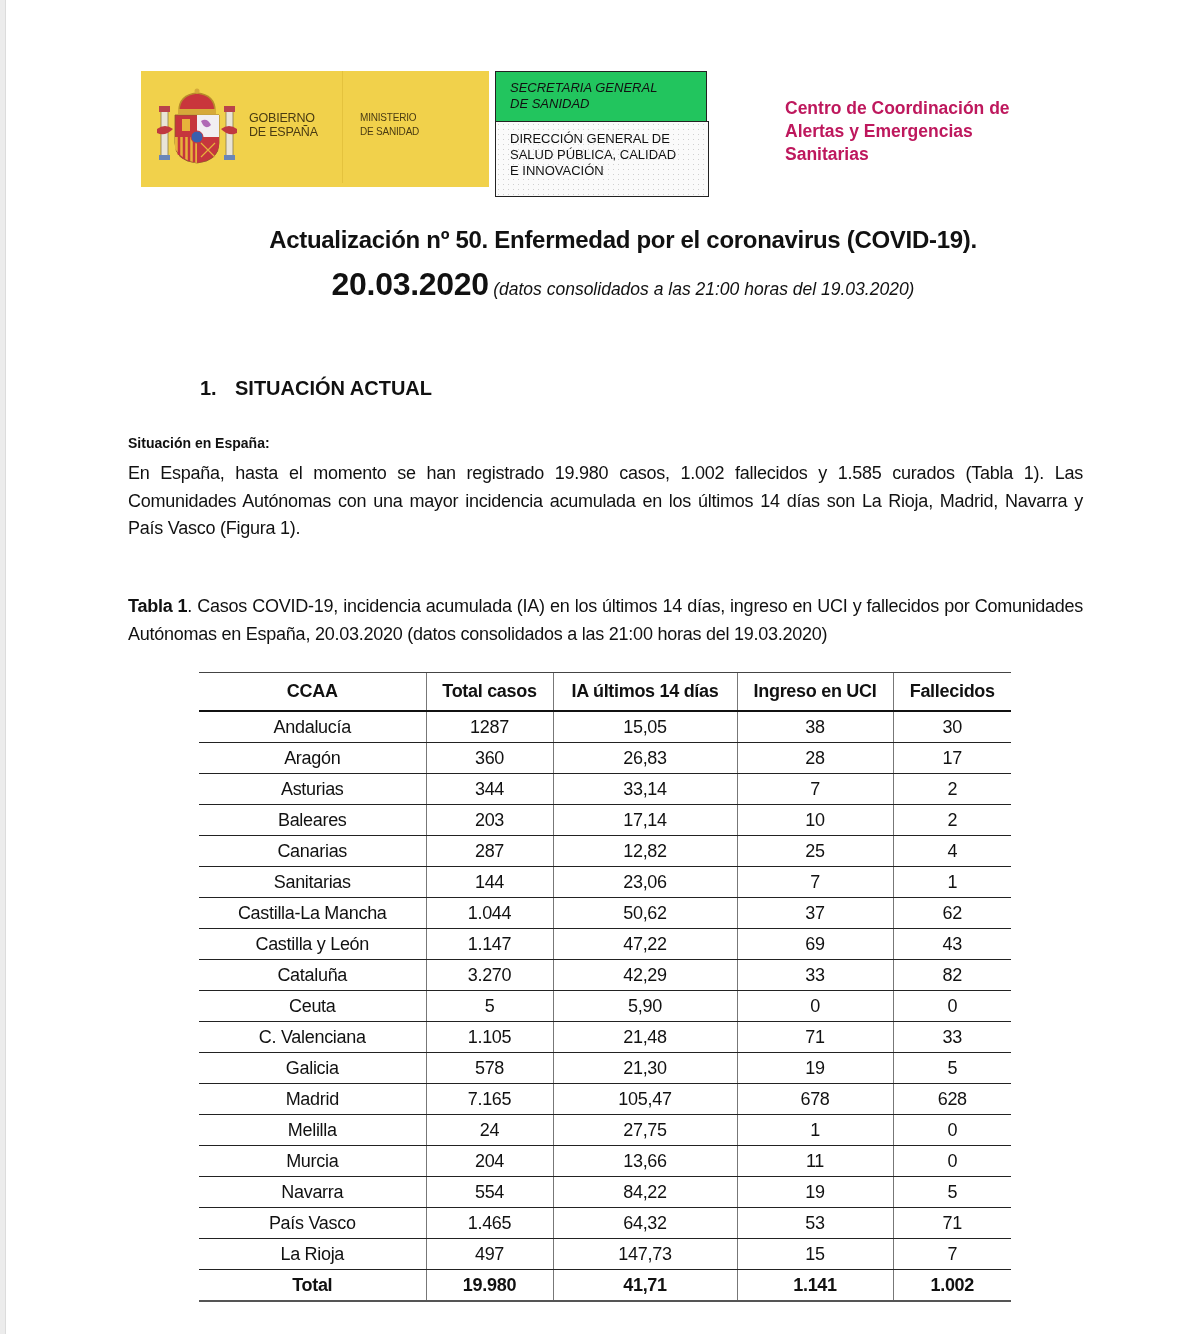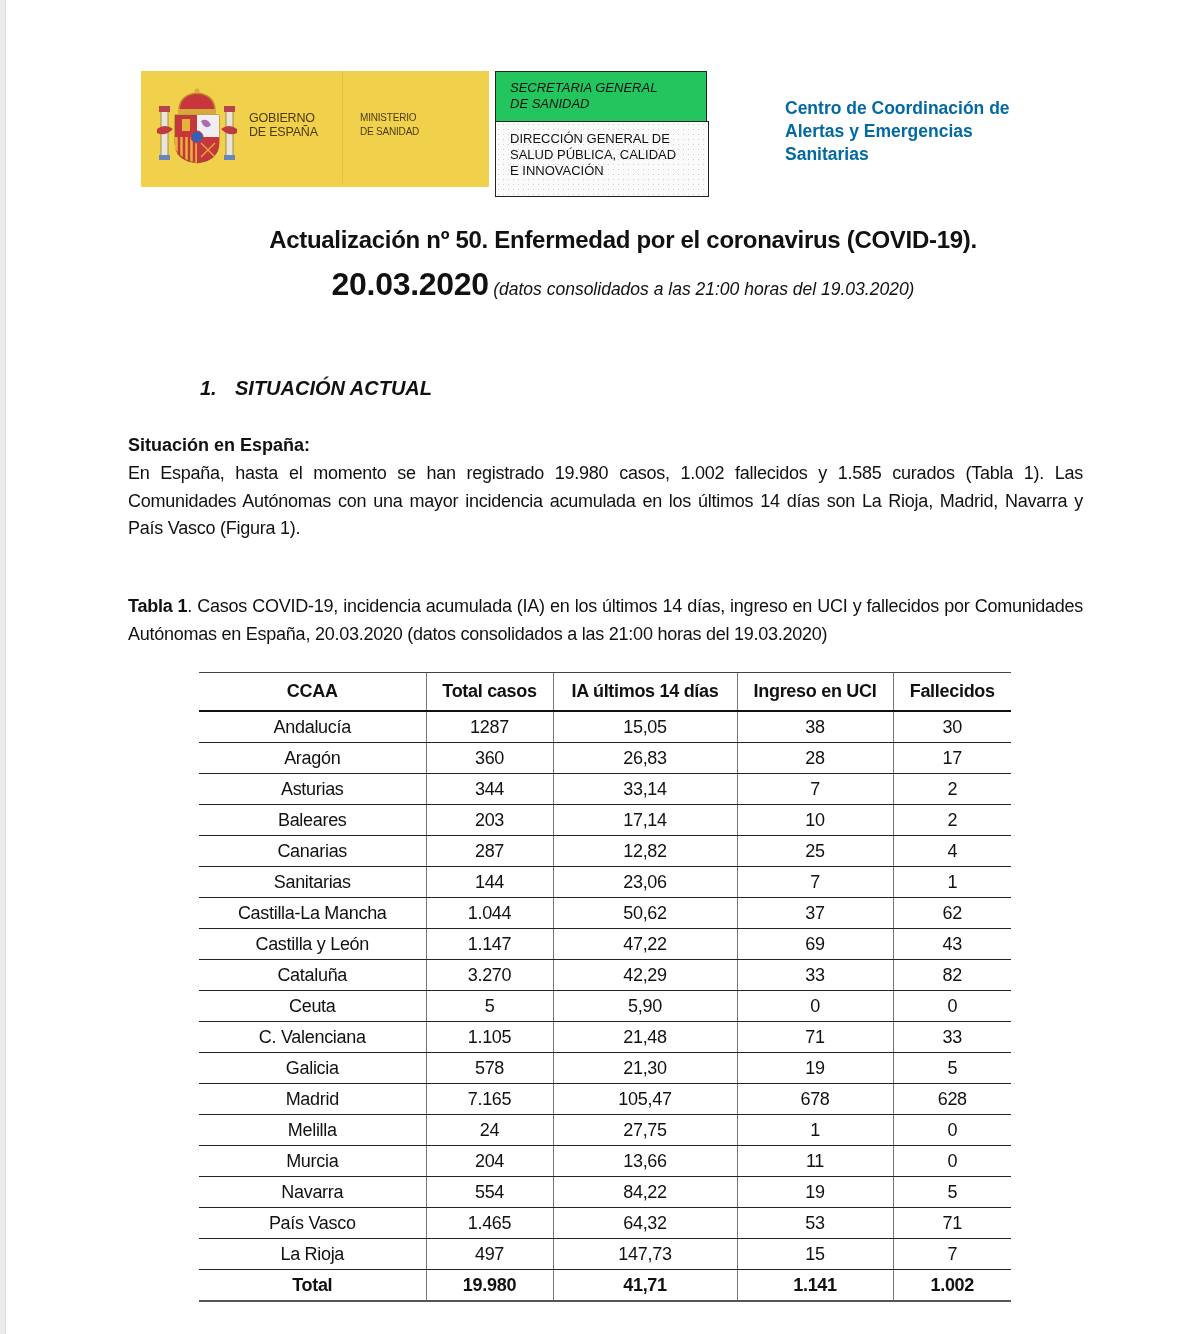--- a/index.html
+++ b/index.html
@@ -19,31 +19,31 @@
 
   .box1 { position: absolute; left: 495px; top: 71px; width: 212px; height: 61px; border: 1.5px solid #222; box-sizing: border-box; background: #22c55e; font-style: italic; }
   .box2 { position: absolute; left: 495px; top: 121px; width: 214px; height: 76px; border: 1.5px solid #222; box-sizing: border-box;
           background-color: #fafafa;
           background-image: radial-gradient(#d0d0d0 0.8px, transparent 1px);
           background-size: 5px 5px; }
   .box-text { position: absolute; left: 14px; font-size: 13px; line-height: 16px; color: #111; }
   .box1 .box-text { top: 8px; }
   .box2 .box-text { top: 9px; }
 
-  .ccaes { position: absolute; left: 785px; top: 97px; font-weight: bold; font-size: 17.5px; line-height: 23px; color: #0369a1; }
+  .ccaes { position: absolute; left: 785px; top: 97px; font-weight: bold; font-size: 17.5px; line-height: 23px; color: #be185d; }
 
   
   .title { position: absolute; left: 0; width: 1246px; text-align: center; font-weight: bold; font-size: 24px; top: 226px; letter-spacing: -0.3px; }
   .subtitle { position: absolute; left: 0; width: 1246px; text-align: center; top: 266px; }
   .subtitle .date { font-weight: bold; font-size: 32px; letter-spacing: -0.3px; }
   .subtitle .note { font-style: italic; font-size: 17.5px; }
 
-  .section { position: absolute; left: 200px; top: 377px; font-weight: bold; font-size: 20px; font-style: italic; }
+  .section { position: absolute; left: 200px; top: 377px; font-weight: bold; font-size: 20px; }
   .section .num { display: inline-block; width: 35px; }
-  .subsection { position: absolute; left: 128px; top: 435px; font-weight: bold; font-size: 18px; }
+  .subsection { position: absolute; left: 128px; top: 435px; font-weight: bold; font-size: 14px; }
 
   .para { position: absolute; left: 128px; width: 955px; font-size: 18px; line-height: 27.5px; text-align: justify; letter-spacing: -0.25px; }
   .para.p1 { top: 460px; }
   .para.p2 { top: 593px; }
   .para .b { font-weight: bold; }
 
   
   table.data { position: absolute; left: 199px; top: 672px; width: 812px; border-collapse: collapse; font-size: 18px; letter-spacing: -0.3px; }
   table.data th, table.data td { text-align: center; padding: 0; height: 30px; border-bottom: 1px solid #222; }
   table.data th { font-weight: bold; height: 37px; border-top: 1.5px solid #444; border-bottom: 2px solid #111; }

